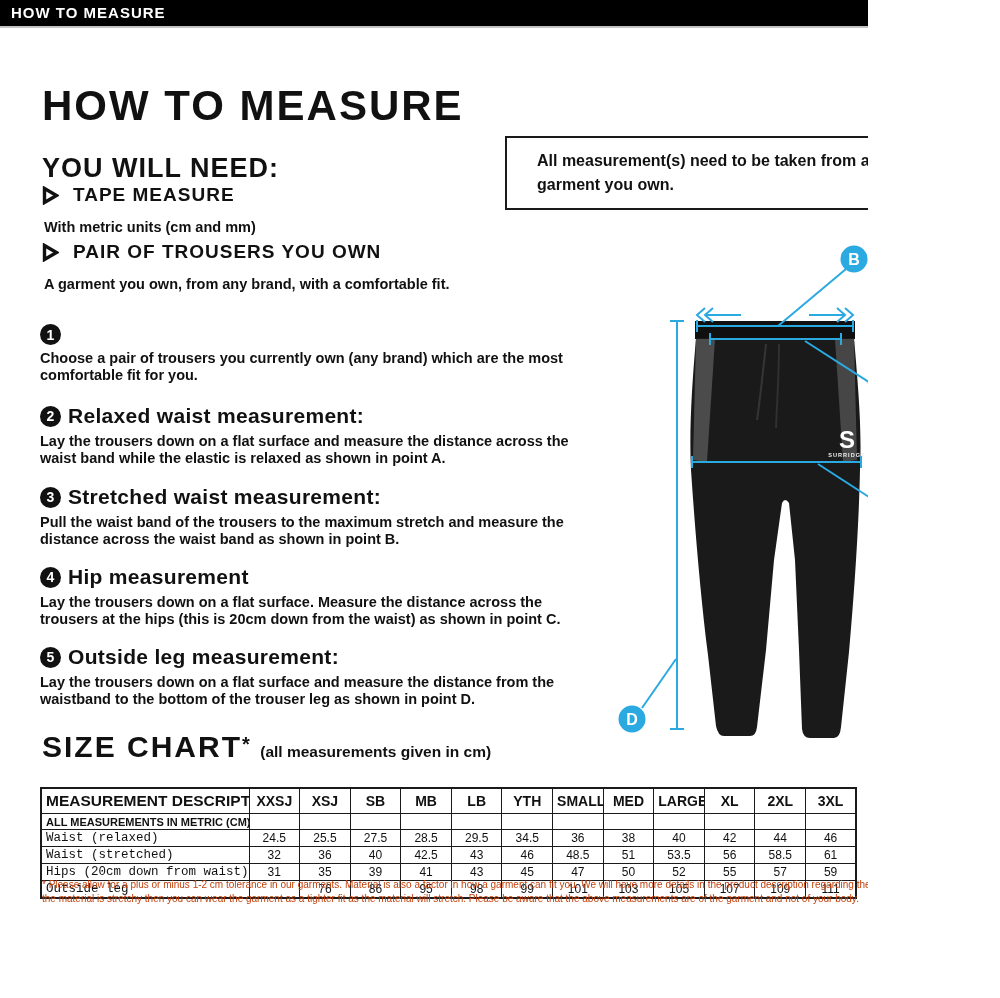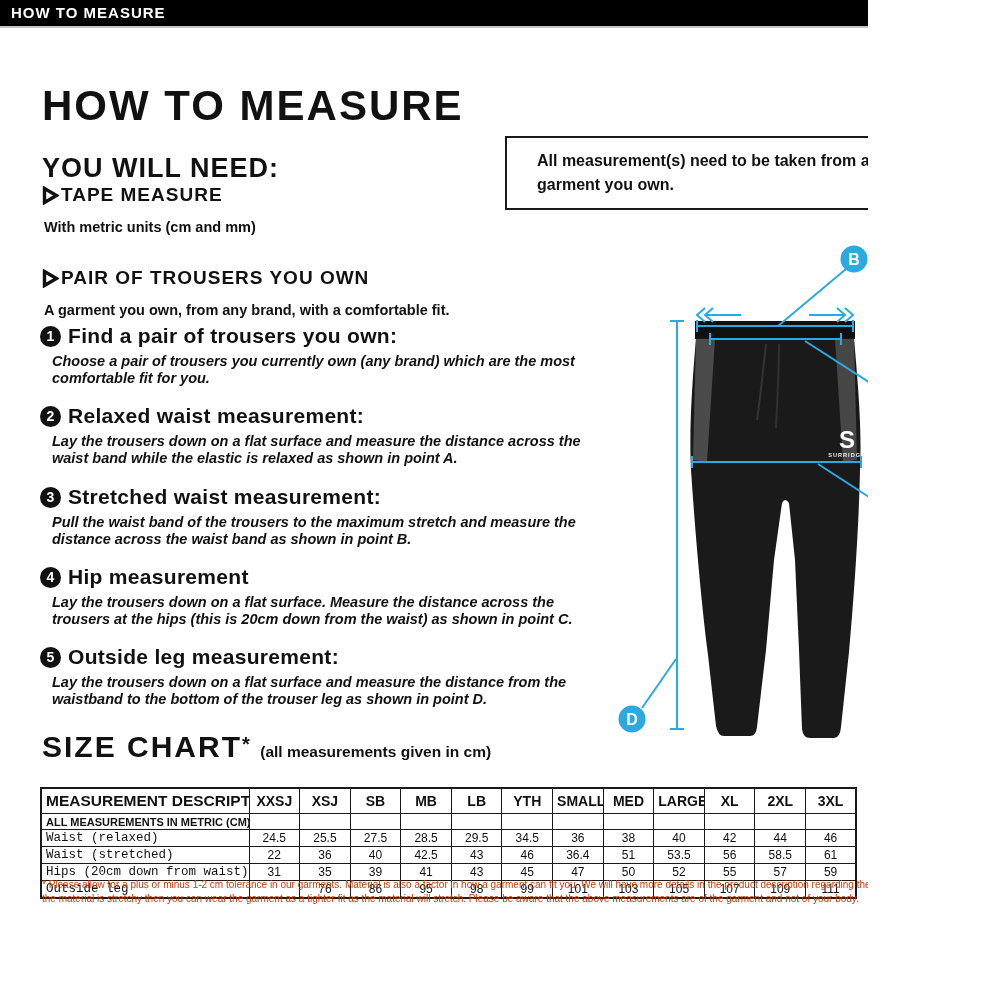--- a/index.html
+++ b/index.html
@@ -10,33 +10,33 @@
   
   .topbar{position:absolute;left:0;top:0;width:1000px;height:26px;background:#000;}
   .topbar-rule{position:absolute;left:0;top:26px;width:1000px;height:2px;background:#c4c4c4;}
   .topbar-title{position:absolute;left:11px;top:0;line-height:26px;color:#fff;
     font-size:15px;font-weight:bold;letter-spacing:1px;}
   .brand{position:absolute;right:8px;top:1px;}
   
   .h1{position:absolute;left:42px;top:57px;font-size:42px;font-weight:bold;letter-spacing:2px;line-height:1;}
   .need-title{position:absolute;left:42px;top:131px;font-size:27px;font-weight:bold;letter-spacing:1px;}
   .need{position:absolute;left:42px;}
-  .need-head{display:flex;align-items:center;gap:2px;}
+  .need-head{display:flex;align-items:center;gap:14px;}
   .need-h{font-size:19px;font-weight:bold;letter-spacing:1px;}
   .need-sub{font-size:14.5px;font-weight:bold;margin:13px 0 0 2px;}
   
   .notice{position:absolute;left:505px;top:136px;width:398px;min-height:42px;
     border:2.5px solid #1a1a1a;padding:11px 30px;font-size:16px;font-weight:bold;line-height:1.5;}
   
   .step{position:absolute;left:40px;width:560px;}
   .step-head{display:flex;align-items:center;gap:7px;}
   .badge{width:21px;height:21px;border-radius:50%;background:#111;color:#fff;
     display:flex;align-items:center;justify-content:center;font-size:14px;font-weight:bold;flex:0 0 21px;}
   .step-h{font-size:21px;font-weight:bold;letter-spacing:.3px;}
-  .step-body{margin:5px 0 0 12px;font-size:14.5px;font-weight:bold;line-height:1.18;width:552px;font-style:italic;}
+  .step-body{margin:5px 0 0 0;font-size:14.5px;font-weight:bold;line-height:1.18;width:552px;}
   
   .sc-head{position:absolute;left:42px;top:730px;}
   .sc-title{font-size:30px;font-weight:bold;letter-spacing:2px;}
   .sc-ast{font-size:20px;font-weight:bold;vertical-align:super;}
   .sc-sub{font-size:15.5px;font-weight:bold;margin-left:6px;}
   table.size{position:absolute;left:40px;top:787px;width:815px;border-collapse:collapse;
     table-layout:fixed;border:2.5px solid #1a1a1a;}
   table.size th,table.size td{border:1.5px solid #1a1a1a;padding:0 4px;overflow:hidden;white-space:nowrap;}
   table.size th{height:24px;font-size:14px;text-align:center;}
   table.size th.desc{font-size:15.5px;text-align:left;}
@@ -72,38 +72,37 @@
   <div class="need" style="top:184px">
     <div class="need-head">
       <svg class="tri" width="17" height="19" viewBox="0 0 17 19">
         <polygon points="2.5,2.5 14.5,9.5 2.5,16.5" fill="#fff" stroke="#111" stroke-width="3.4" stroke-linejoin="miter"></polygon>
       </svg>
       <span class="need-h">TAPE MEASURE</span>
     </div>
     <div class="need-sub">With metric units (cm and mm)</div>
   </div>
 
-  <div class="need" style="top:267px">
+  <div class="need" style="top:241px">
     <div class="need-head">
       <svg class="tri" width="17" height="19" viewBox="0 0 17 19">
         <polygon points="2.5,2.5 14.5,9.5 2.5,16.5" fill="#fff" stroke="#111" stroke-width="3.4" stroke-linejoin="miter"></polygon>
       </svg>
       <span class="need-h">PAIR OF TROUSERS YOU OWN</span>
     </div>
     <div class="need-sub">A garment you own, from any brand, with a comfortable fit.</div>
   </div>
 
   <div class="notice">
     <span>All measurement(s) need to be taken from a garment you own.</span>
   </div>
 
   <div class="step" style="top:324px">
     <div class="step-head">
       <span class="badge">1</span>
-      <span class="step-h">Find a pair of trousers you own:</span>
     </div>
     <p class="step-body">Choose a pair of trousers you currently own (any brand) which are the most comfortable fit for you.</p>
   </div>
 
   <div class="step" style="top:404px">
     <div class="step-head">
       <span class="badge">2</span>
       <span class="step-h">Relaxed waist measurement:</span>
     </div>
     <p class="step-body">Lay the trousers down on a flat surface and measure the distance across the waist band while the elastic is relaxed as shown in point A.</p>
@@ -249,27 +248,27 @@
           <td>34.5</td>
           <td>36</td>
           <td>38</td>
           <td>40</td>
           <td>42</td>
           <td>44</td>
           <td>46</td>
         </tr>
         <tr class="drow">
           <td class="lbl">Waist (stretched)</td>
-          <td>22</td>
+          <td>32</td>
           <td>36</td>
           <td>40</td>
           <td>42.5</td>
           <td>43</td>
           <td>46</td>
-          <td>36.4</td>
+          <td>48.5</td>
           <td>51</td>
           <td>53.5</td>
           <td>56</td>
           <td>58.5</td>
           <td>61</td>
         </tr>
         <tr class="drow">
           <td class="lbl">Hips (20cm down from waist)</td>
           <td>31</td>
           <td>35</td>

